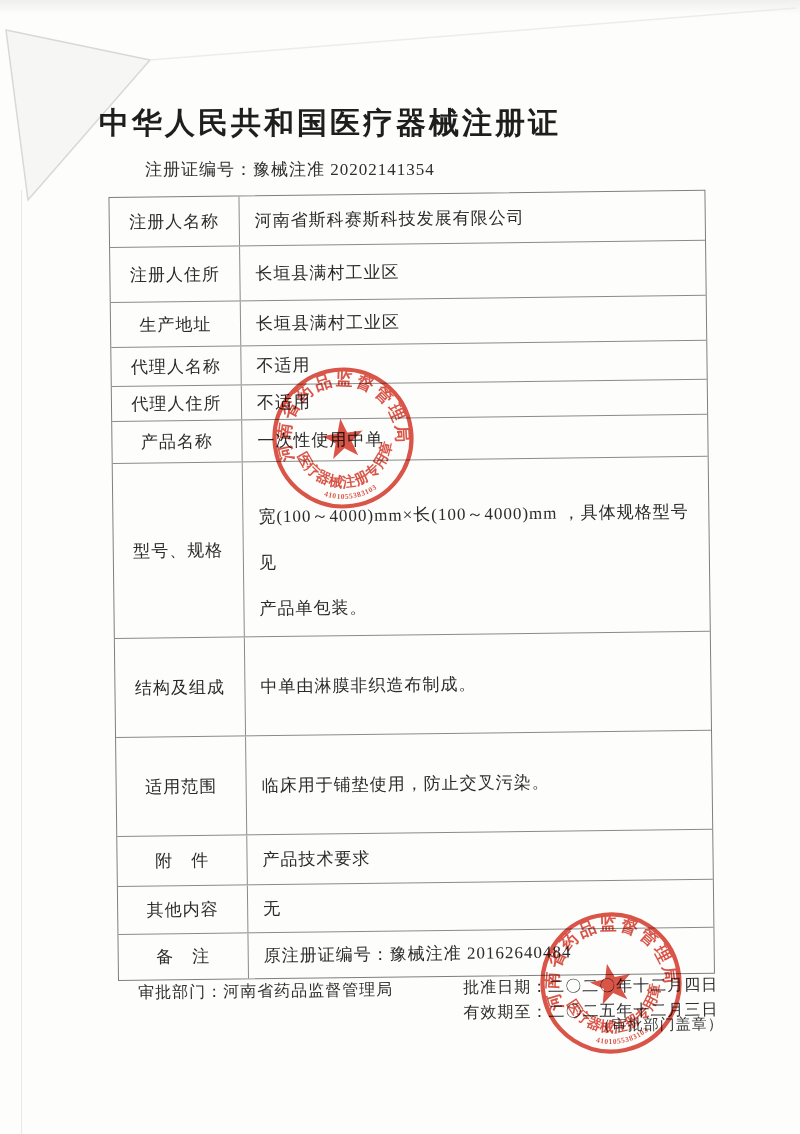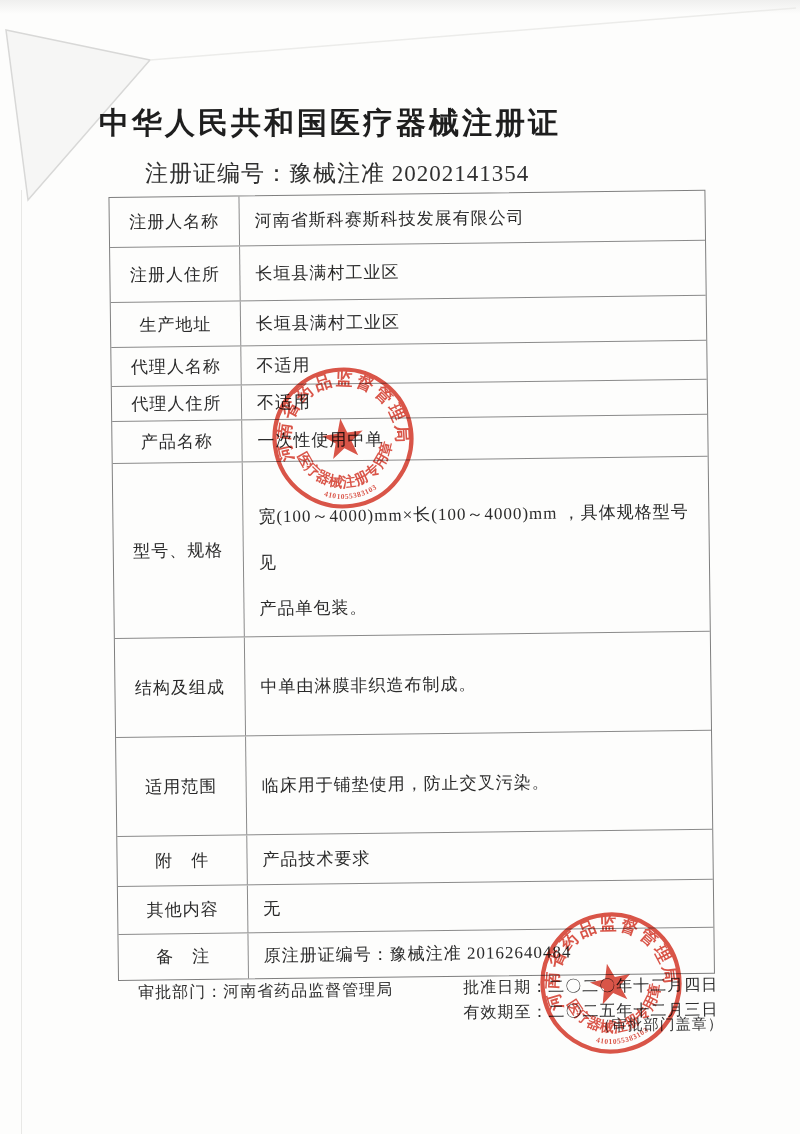--- a/index.html
+++ b/index.html
@@ -13,21 +13,21 @@
   .scan-artifacts{position:absolute;left:0;top:0;z-index:0;pointer-events:none;}
   .edge-left{position:absolute;left:21px;top:190px;width:1px;height:944px;background:#e8e8e6;}
   .edge-top{position:absolute;left:0;top:0;width:800px;height:14px;
     background:linear-gradient(#efefee,#fdfdfc);}
   
   .doc-title{
     position:absolute;left:0;top:103px;width:660px;text-align:center;
     font-size:30px;font-weight:bold;letter-spacing:3px;color:#1e1e1e;z-index:1;
   }
   .cert-line{
-    position:absolute;left:145px;top:158px;font-size:23px;color:#303030;z-index:1;
+    position:absolute;left:145px;top:158px;font-size:17px;color:#303030;z-index:1;
     letter-spacing:1px;
   }
   
   .tilt{
     position:absolute;left:0;top:0;width:800px;height:1134px;z-index:1;
     transform:rotate(-0.7deg);transform-origin:118px 979px;
   }
   
   .cert-table{
     position:absolute;left:118px;top:197px;width:597px;

